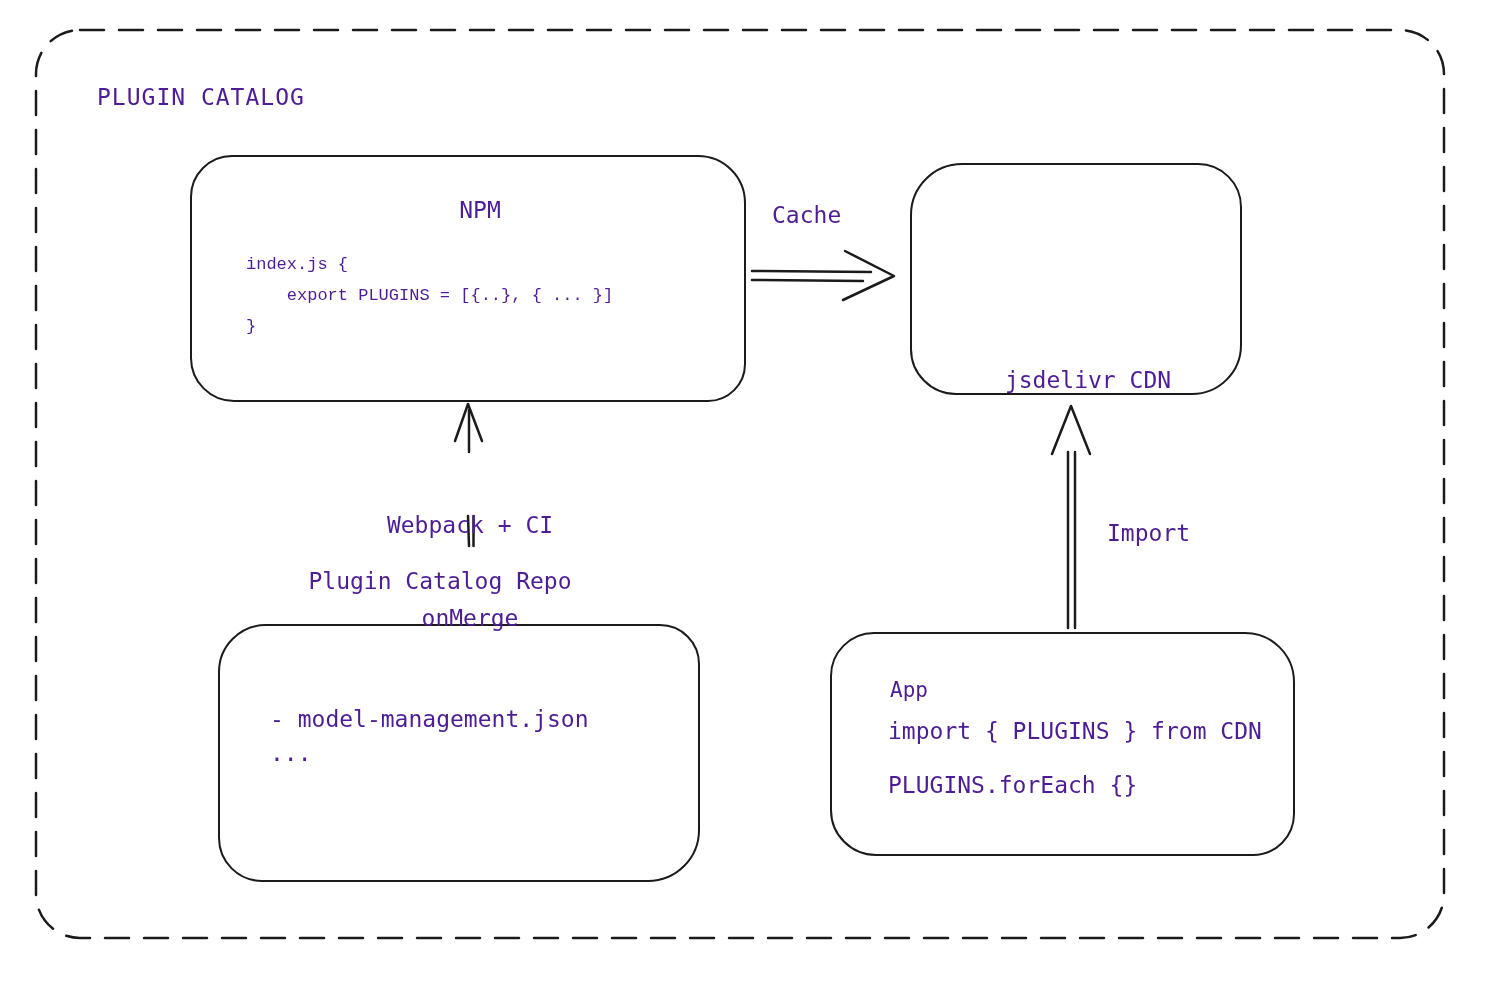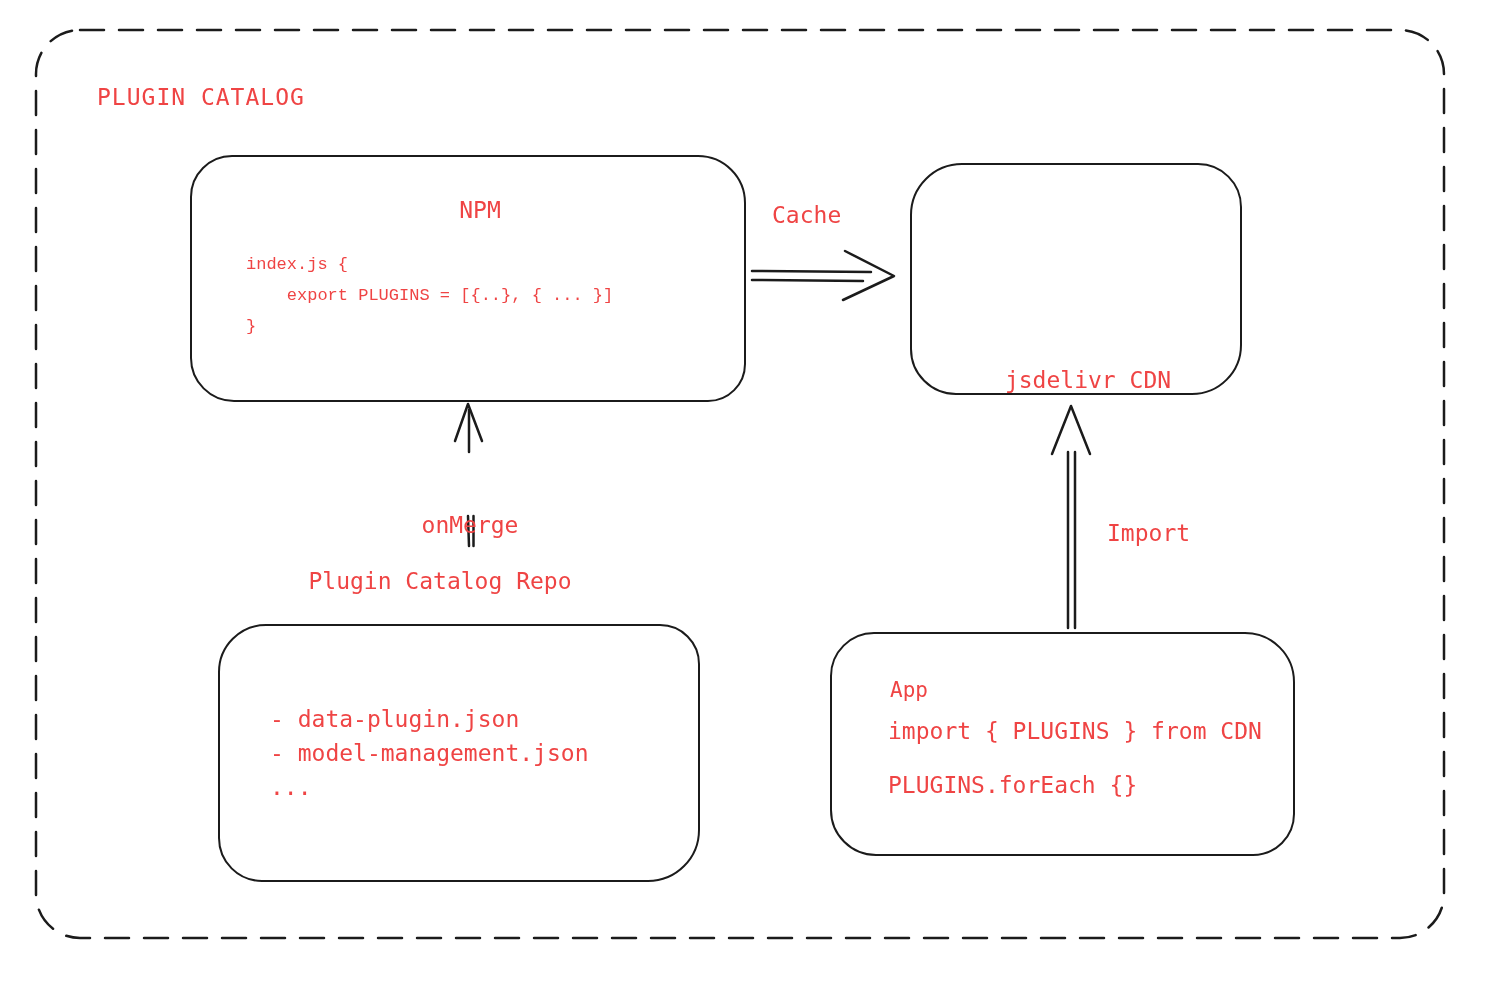--- a/index.html
+++ b/index.html
@@ -6,21 +6,21 @@
     margin: 0;
     padding: 0;
     background: #ffffff;
   }
   .canvas {
     position: relative;
     width: 1506px;
     height: 1002px;
     background: #ffffff;
     font-family: "DejaVu Sans Mono", "Liberation Mono", monospace;
-    color: #ef4444;
+    color: #4c1d95;
     overflow: hidden;
   }
   .overlay {
     position: absolute;
     left: 0;
     top: 0;
     width: 1506px;
     height: 1002px;
     pointer-events: none;
   }
@@ -175,33 +175,33 @@
     </div>
   </div>
 
   <div class="node node-cdn">
     <div class="box-label">jsdelivr CDN</div>
   </div>
 
   <div class="repo-title">Plugin Catalog Repo</div>
   <div class="node node-repo">
     <div class="repo-list">
-      <div class="repo-item">- data-plugin.json</div>
       <div class="repo-item">- model-management.json</div>
       <div class="repo-item">...</div>
     </div>
   </div>
 
   <div class="node node-app">
     <div class="box-title">App</div>
     <div class="app-line first">import { PLUGINS } from CDN</div>
     <div class="app-line second">PLUGINS.forEach {}</div>
   </div>
 
   <div class="edge-label label-cache">Cache</div>
 
   <div class="edge-label label-build">
+    <div>Webpack + CI</div>
     <div>onMerge</div>
   </div>
 
   <div class="edge-label label-import">Import</div>
 
 </div>
 
 </body></html>

